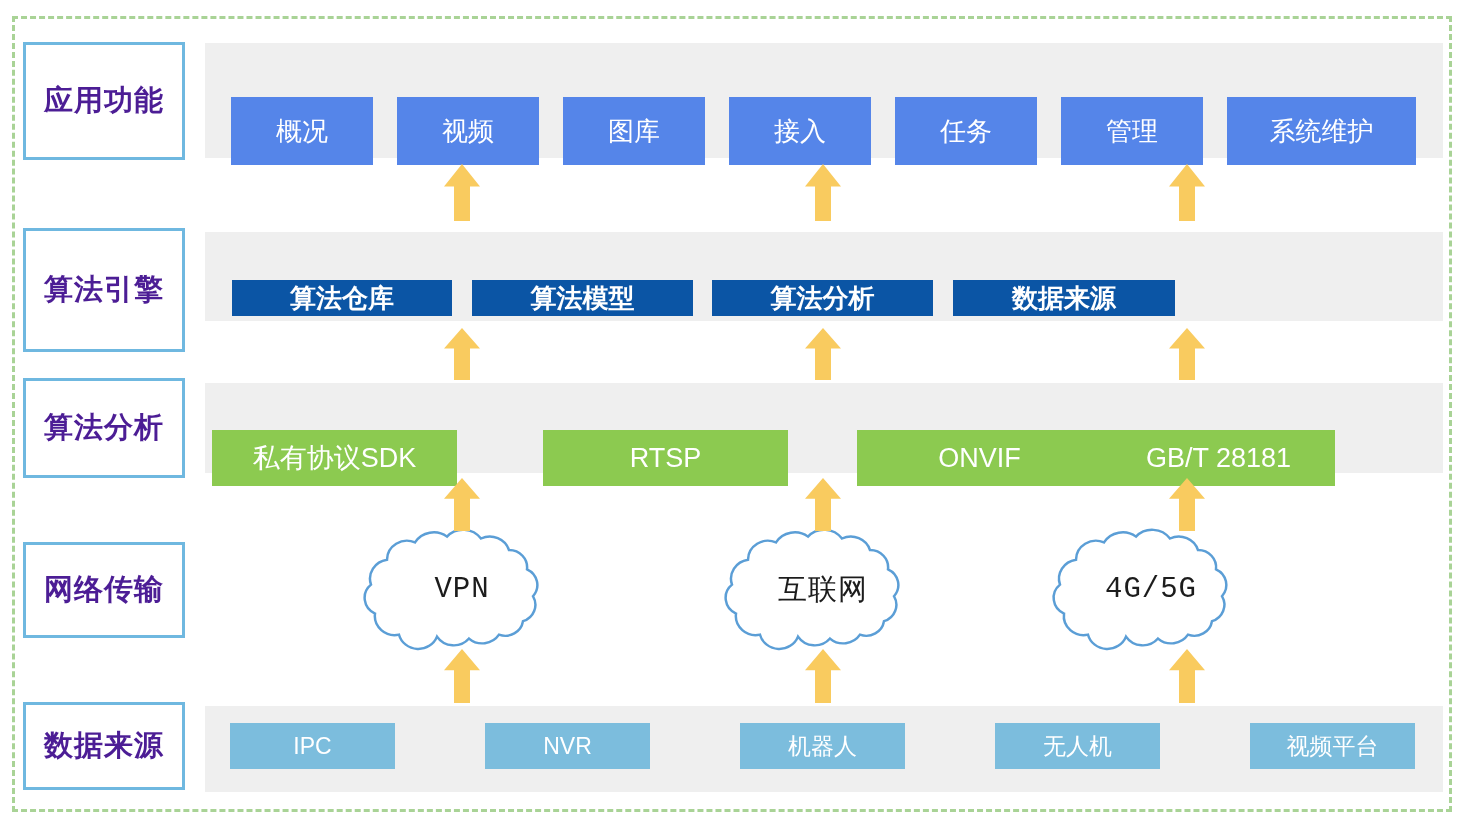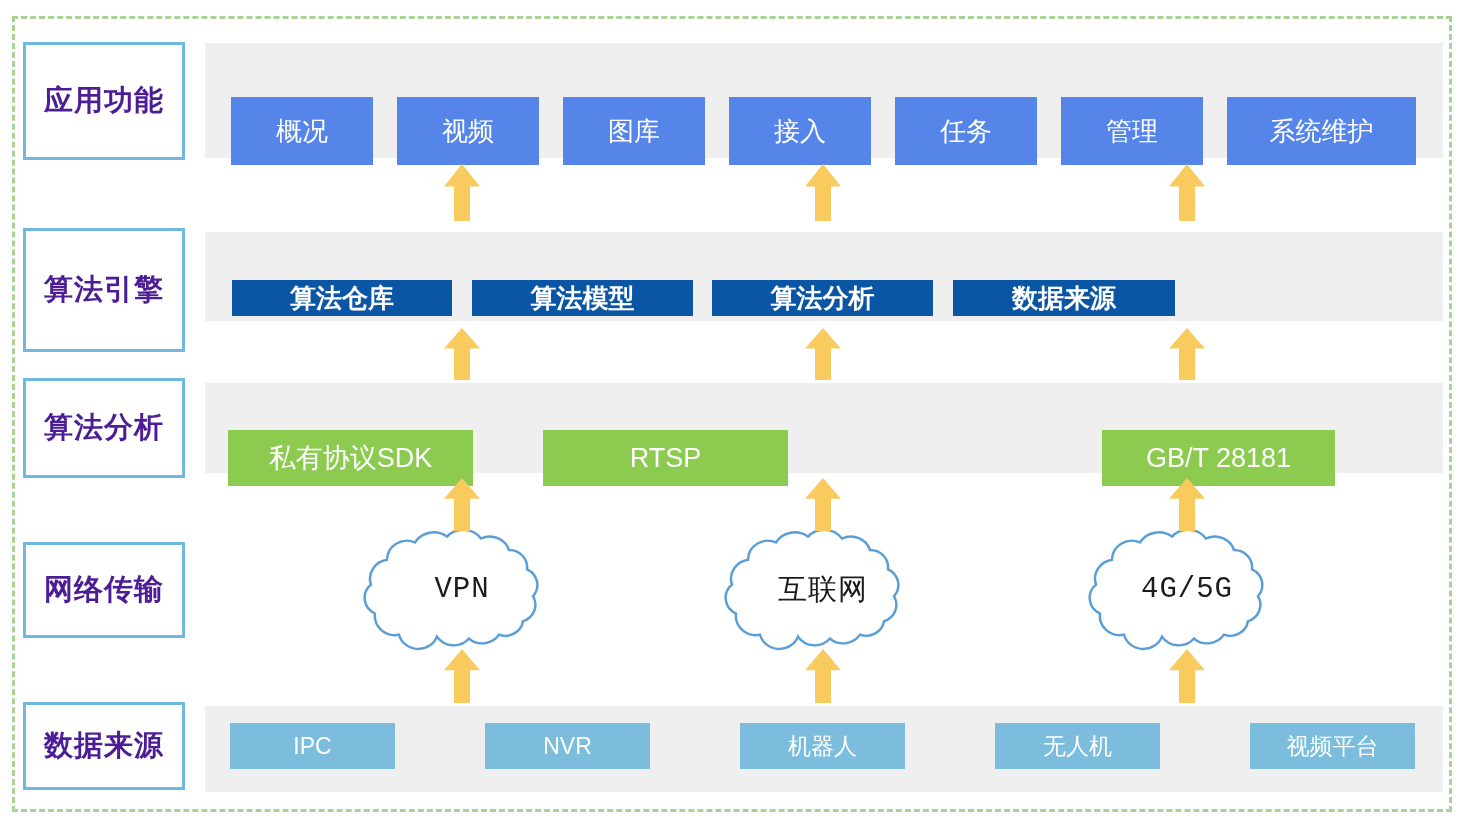--- a/index.html
+++ b/index.html
@@ -56,37 +56,38 @@
   <div class="node app-node" style="left:729px;width:142px">接入</div>
   <div class="node app-node" style="left:895px;width:142px">任务</div>
   <div class="node app-node" style="left:1061px;width:142px">管理</div>
   <div class="node app-node" style="left:1227px;width:189px">系统维护</div>
 
   <div class="node algo-node" style="left:232px;width:220px">算法仓库</div>
   <div class="node algo-node" style="left:472px;width:221px">算法模型</div>
   <div class="node algo-node" style="left:712px;width:221px">算法分析</div>
   <div class="node algo-node" style="left:953px;width:222px">数据来源</div>
 
-  <div class="node proto-node" style="left:228px;width:245px">私有协议SDK</div>
+  <div class="node proto-node" style="left:212px;width:245px">私有协议SDK</div>
   <div class="node proto-node" style="left:543px;width:245px">RTSP</div>
+  <div class="node proto-node" style="left:857px;width:245px">ONVIF</div>
   <div class="node proto-node" style="left:1102px;width:233px">GB/T 28181</div>
 
   <div class="cloud" style="left:357px;top:527px">
     <svg viewBox="0 0 210 130" preserveAspectRatio="none">
       <path d="M42,112 a20,20 0 0 1 -24,-22 a18,18 0 0 1 -4,-30 a20,20 0 0 1 16,-26 a20,20 0 0 1 28,-18 a22,22 0 0 1 32,-6 a22,22 0 0 1 34,2 a20,20 0 0 1 28,12 a18,18 0 0 1 18,20 a18,18 0 0 1 6,28 a18,18 0 0 1 -10,26 a18,18 0 0 1 -24,14 a20,20 0 0 1 -30,4 a20,20 0 0 1 -32,-2 a20,20 0 0 1 -38,-2 z" fill="#ffffff" stroke="#5B9ED6" stroke-width="2.5"></path>
     </svg>
     <div class="cloud-text">VPN</div>
   </div>
   <div class="cloud" style="left:718px;top:527px">
     <svg viewBox="0 0 210 130" preserveAspectRatio="none">
       <path d="M42,112 a20,20 0 0 1 -24,-22 a18,18 0 0 1 -4,-30 a20,20 0 0 1 16,-26 a20,20 0 0 1 28,-18 a22,22 0 0 1 32,-6 a22,22 0 0 1 34,2 a20,20 0 0 1 28,12 a18,18 0 0 1 18,20 a18,18 0 0 1 6,28 a18,18 0 0 1 -10,26 a18,18 0 0 1 -24,14 a20,20 0 0 1 -30,4 a20,20 0 0 1 -32,-2 a20,20 0 0 1 -38,-2 z" fill="#ffffff" stroke="#5B9ED6" stroke-width="2.5"></path>
     </svg>
     <div class="cloud-text">互联网</div>
   </div>
-  <div class="cloud" style="left:1082px;top:527px">
+  <div class="cloud" style="left:1046px;top:527px">
     <svg viewBox="0 0 210 130" preserveAspectRatio="none">
       <path d="M42,112 a20,20 0 0 1 -24,-22 a18,18 0 0 1 -4,-30 a20,20 0 0 1 16,-26 a20,20 0 0 1 28,-18 a22,22 0 0 1 32,-6 a22,22 0 0 1 34,2 a20,20 0 0 1 28,12 a18,18 0 0 1 18,20 a18,18 0 0 1 6,28 a18,18 0 0 1 -10,26 a18,18 0 0 1 -24,14 a20,20 0 0 1 -30,4 a20,20 0 0 1 -32,-2 a20,20 0 0 1 -38,-2 z" fill="#ffffff" stroke="#5B9ED6" stroke-width="2.5"></path>
     </svg>
     <div class="cloud-text">4G/5G</div>
   </div>
 
   <div class="node src-node" style="left:230px;width:165px">IPC</div>
   <div class="node src-node" style="left:485px;width:165px">NVR</div>
   <div class="node src-node" style="left:995px;width:165px">无人机</div>
   <div class="node src-node" style="left:740px;width:165px">机器人</div>

